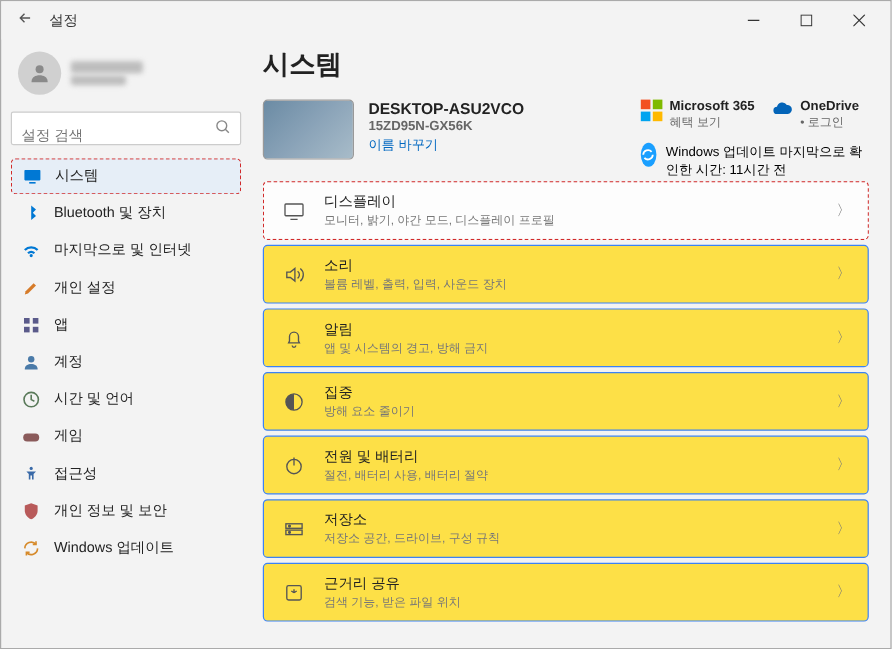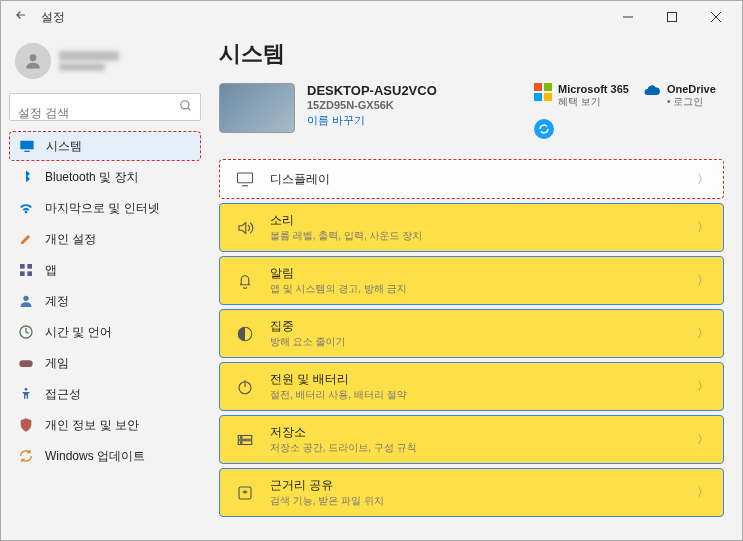--- a/index.html
+++ b/index.html
@@ -28,21 +28,21 @@
 
 .nav { display: flex; flex-direction: column; gap: 1px; }
 .nav-item { display: flex; align-items: center; gap: 10px; height: 30px; padding: 0 8px; border-radius: 4px; font-size: 12px; color: #222; cursor: pointer; }
 .nav-item.selected { background: #e6eef7; position: relative; border: 1.5px dashed #d12a2a; }
 .nav-icon { width: 18px; height: 18px; display: flex; align-items: center; justify-content: center; }
 .nav-icon svg { width: 16px; height: 16px; }
 
 .main { flex: 1; padding: 6px 18px 8px 10px; overflow-y: auto; }
 .main h1 { font-size: 22px; font-weight: 600; color: #222; margin-bottom: 14px; }
 
-.top-row { display: flex; align-items: flex-start; gap: 18px; margin-bottom: 20px; }
+.top-row { display: flex; align-items: flex-start; gap: 18px; margin-bottom: 2px; }
 .device-block { display: flex; gap: 12px; flex: 1; }
 .device-thumb { width: 76px; height: 50px; background: linear-gradient(135deg, #6b8ba4 0%, #8aa3b8 50%, #a8bcc9 100%); border-radius: 4px; border: 1px solid #999; }
 .device-info { display: flex; flex-direction: column; gap: 1px; }
 .device-name { font-size: 13px; font-weight: 600; color: #222; }
 .device-model { font-size: 11px; color: #666; font-weight: bold; }
 .device-rename { font-size: 11px; color: #0067c0; cursor: pointer; margin-top: 1px; }
 
 .promo-col { display: flex; flex-direction: column; gap: 10px; width: 190px; }
 .promo-row { display: flex; gap: 14px; }
 .promo-item { display: flex; gap: 6px; font-size: 11px; }
@@ -259,34 +259,39 @@
               <span class="pi-sub">• 로그인</span>
             </div>
           </div>
         </div>
         <div class="wu-item">
           <div class="wu-icon">
               <svg width="12" height="12" viewBox="0 0 24 24" fill="none" stroke="#fff" stroke-width="3">
                 <path d="M4 12a8 8 0 0114-5M20 12a8 8 0 01-14 5"></path>
               </svg>
             </div>
+          <div class="pi-text">
+            <span class="pi-title">Windows 업데이트</span>
+            <span class="pi-sub">마지막으로 확인한 시간: 11시간 전</span>
+          </div>
         </div>
       </div>
     </div>
 
     <div class="settings-list">
       <div class="setting-row highlight">
         <div class="row-icon">
             <svg viewBox="0 0 24 24">
               <rect x="2" y="4" width="20" height="13" rx="1"></rect>
               <line x1="8" y1="21" x2="16" y2="21"></line>
             </svg>
           </div>
         <div class="row-text">
             <span class="row-title">디스플레이</span>
+            <span class="row-sub">모니터, 밝기, 야간 모드, 디스플레이 프로필</span>
           </div>
         <span class="chevron">〉</span>
       </div>
       <div class="setting-row">
         <div class="row-icon">
             <svg viewBox="0 0 24 24">
               <path d="M4 9v6h4l5 4V5L8 9H4z"></path>
               <path d="M16 8a5 5 0 010 8M19 5a9 9 0 010 14"></path>
             </svg>
           </div>

